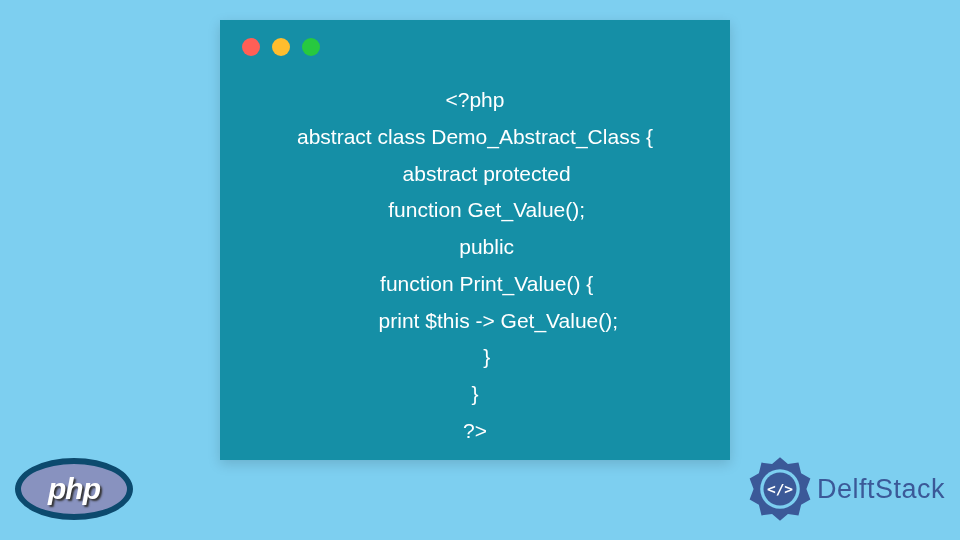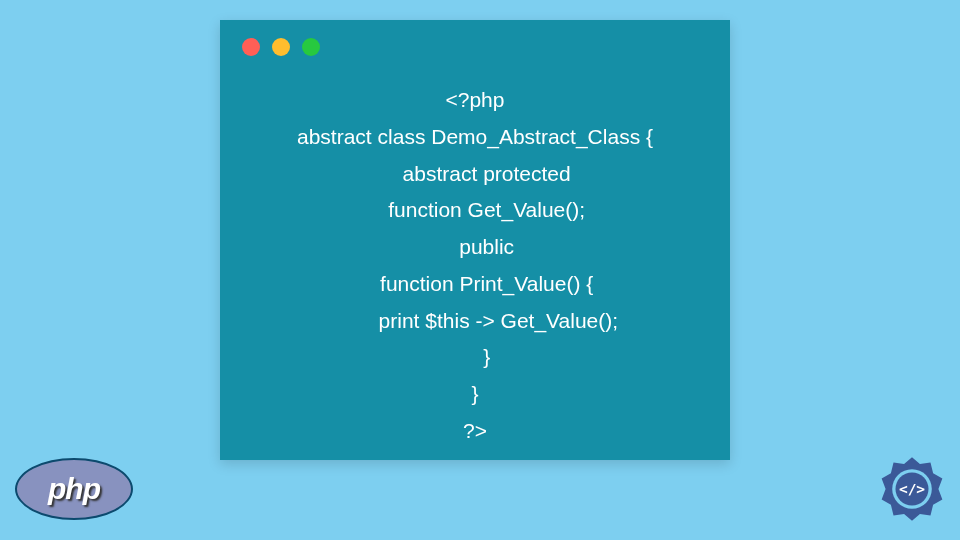--- a/index.html
+++ b/index.html
@@ -47,21 +47,21 @@
       left: 15px;
       bottom: 20px;
       width: 118px;
       height: 62px;
     }
     .php-ellipse {
       width: 118px;
       height: 62px;
       background: #8892bf;
       border-radius: 50%;
-      border: 2px solid #0c4a6e;
+      border: 6px solid #0c4a6e;
       display: flex;
       align-items: center;
       justify-content: center;
     }
     .php-text {
       color: #ffffff;
       font-weight: bold;
       font-size: 30px;
       font-style: italic;
       text-shadow: 2px 2px 2px #333;
@@ -119,13 +119,14 @@
   <div class="delft-icon">
     <svg viewBox="0 0 100 100">
       <g fill="#3b5998">
         <polygon points="50,2 62,12 78,10 82,26 96,34 90,50 96,66 82,74 78,90 62,88 50,98 38,88 22,90 18,74 4,66 10,50 4,34 18,26 22,10 38,12"></polygon>
       </g>
       <circle cx="50" cy="50" r="30" fill="#7dcff0"></circle>
       <circle cx="50" cy="50" r="25" fill="#3b5998"></circle>
       <text x="50" y="58" text-anchor="middle" fill="#ffffff" font-size="22" font-family="monospace" font-weight="bold">&lt;/&gt;</text>
     </svg>
   </div>
+  <span class="delft-text">DelftStack</span>
 </div>
 
 </body></html>

